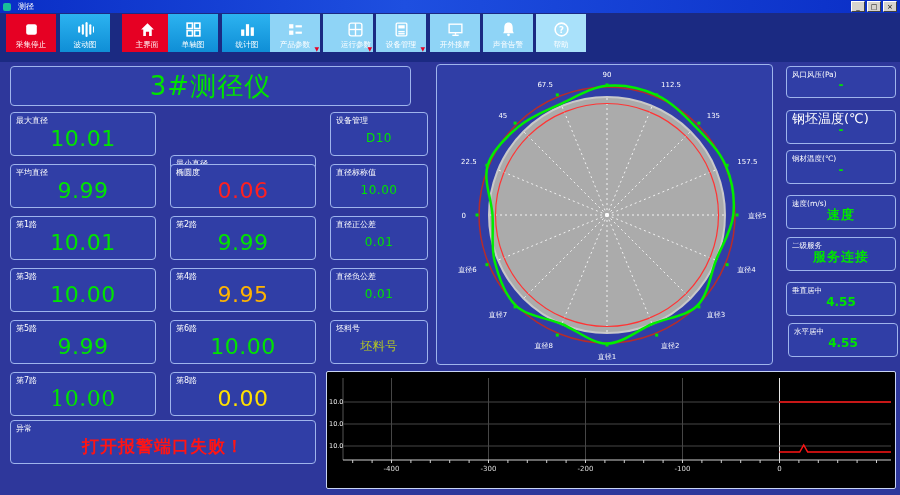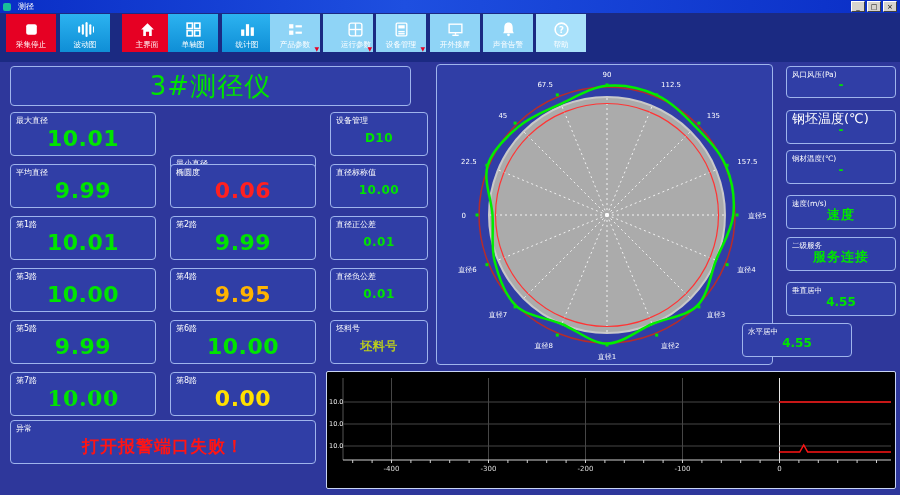--- a/index.html
+++ b/index.html
@@ -23,21 +23,21 @@
   .tbtn.blue{background:linear-gradient(#2cb3f0,#0f8ed6)}
   .tbtn.light{background:#8fd4f6}
   .tbtn.lighter{background:#a9e1fa}
   .ticon{height:17px;margin-bottom:3px;display:flex;align-items:center}
   .tlabel{color:#fff;font-size:8px;line-height:8px;white-space:nowrap;transform:scale(.95)}
   .tdrop{position:absolute;right:1px;bottom:0;color:#e60023;font-size:6px;line-height:6px}
   
   .panel{position:absolute;background:#303ea6;border:1px solid #9fb4ec;border-radius:4px;box-sizing:border-box}
   .flabel{position:absolute;top:3px;left:5px;font-size:8px;line-height:9px;color:#fff;white-space:nowrap}
   .fvalue{position:absolute;left:0;right:0;top:8px;bottom:0;display:flex;align-items:center;
-     justify-content:center;font-weight:bold;letter-spacing:.5px}
+     justify-content:center;font-weight:normal;letter-spacing:.5px}
   .fvalue.big{font-size:22px}
   .fvalue.small{font-size:12px}
   .fvalue.serif{font-family:"DejaVu Serif",serif}
   .gauge-title{position:absolute;left:0;right:0;top:0;bottom:0;display:flex;align-items:center;
      justify-content:center;font-size:26px;color:#00e400;letter-spacing:1px}
   .exc-value{position:absolute;left:0;right:0;top:8px;bottom:0;display:flex;align-items:center;
      justify-content:center;font-size:17px;font-weight:bold;color:#ff1414;letter-spacing:1px}
   .rvalue{position:absolute;left:0;right:0;top:6px;bottom:0;display:flex;align-items:center;
      justify-content:center;font-size:12px;font-weight:bold;color:#00e400}
   .rvalue.cn{font-size:13px;letter-spacing:1px}
@@ -346,21 +346,21 @@
         <span class="rvalue cn">速度</span>
       </div>
       <div class="panel" style="left: 786px; top: 237px; width: 110px; height: 34px;">
         <span class="flabel" style="font-size:7.5px">二级服务</span>
         <span class="rvalue cn">服务连接</span>
       </div>
       <div class="panel" style="left: 786px; top: 282px; width: 110px; height: 34px;">
         <span class="flabel" style="font-size:7.5px">垂直居中</span>
         <span class="rvalue">4.55</span>
       </div>
-      <div class="panel" style="left: 742px; top: 323px; width: 110px; height: 34px;">
+      <div class="panel" style="left: 788px; top: 323px; width: 110px; height: 34px;">
         <span class="flabel" style="font-size:7.5px">水平居中</span>
         <span class="rvalue">4.55</span>
       </div>
     </div>
 
   <div class="panel trend-panel" style="left:326px;top:371px;width:570px;height:118px">
     <div id="trend">
         <svg width="568" height="116" viewBox="0 0 568 116">
           <line x1="16" y1="6" x2="16" y2="88" stroke="#555" stroke-width="1"></line>
           <line x1="64.5" y1="6" x2="64.5" y2="88" stroke="#464646" stroke-width="1"></line>

